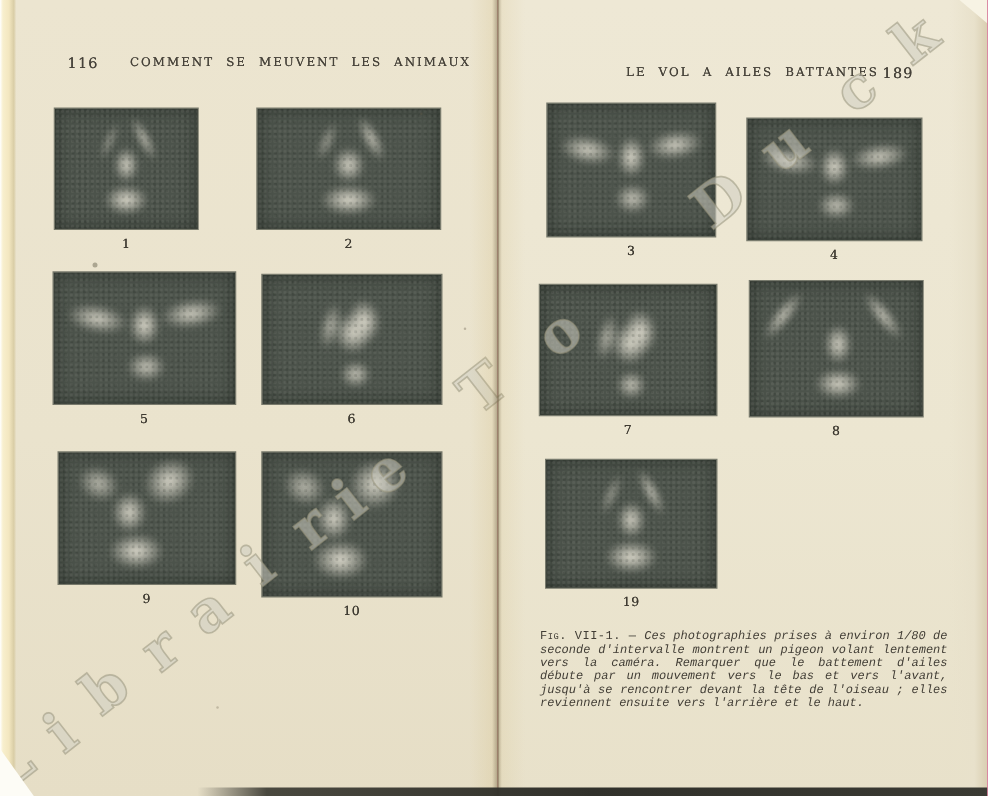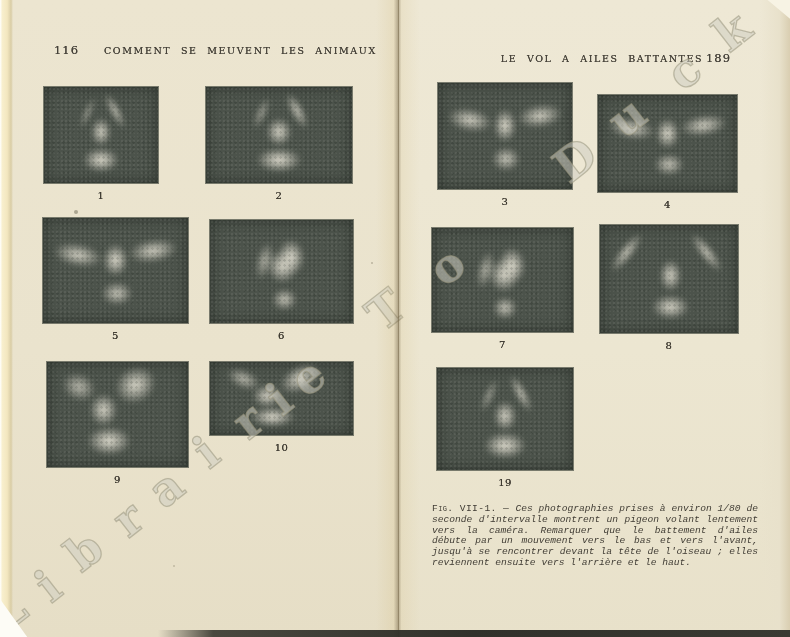--- a/index.html
+++ b/index.html
@@ -28,21 +28,21 @@
       background-image:radial-gradient(rgba(245,243,232,.07) 1px, transparent 1.5px),
                        radial-gradient(rgba(8,14,8,.14) 1px, transparent 1.5px);
       background-size:4px 4px,5px 5px; background-position:0 0,2px 3px; }
   .photo i { position:absolute; border-radius:50%; filter:blur(2.5px); display:block;
       background:radial-gradient(closest-side, rgba(240,236,222,.95), rgba(240,236,222,0) 72%); }
   .num { position:absolute; top:calc(100% + 7px); left:0; right:0; text-align:center;
          font-size:10px; color:#3e3a31; letter-spacing:.5px; text-shadow:0 0 .4px #3e3a31; }
 
   .f1{left:44px;top:87px;width:114px;height:96px}   .f2{left:206px;top:87px;width:146px;height:96px}
   .f5{left:43px;top:218px;width:145px;height:105px} .f6{left:210px;top:220px;width:143px;height:103px}
-  .f9{left:47px;top:362px;width:141px;height:105px} .f10{left:210px;top:362px;width:143px;height:73px}
+  .f9{left:47px;top:362px;width:141px;height:105px} .f10{left:210px;top:362px;width:143px;height:115px}
   .f3{left:40px;top:83px;width:134px;height:106px}  .f4{left:200px;top:95px;width:139px;height:97px}
   .f7{left:34px;top:228px;width:141px;height:104px} .f8{left:202px;top:225px;width:138px;height:108px}
   .f11{left:39px;top:368px;width:136px;height:102px}.f12{left:204px;top:368px;width:130px;height:102px}
 
   
   [data-pose="v-narrow"] .wl{left:33%;top:2%;width:10%;height:50%;transform:rotate(24deg);opacity:.55}
   [data-pose="v-narrow"] .wr{left:56%;top:-4%;width:12%;height:58%;transform:rotate(-28deg);opacity:.8}
   [data-pose="v-narrow"] .bd{left:38%;top:26%;width:24%;height:42%;opacity:.9}
   [data-pose="v-narrow"] .tl{left:28%;top:58%;width:44%;height:36%;opacity:.95}
 

